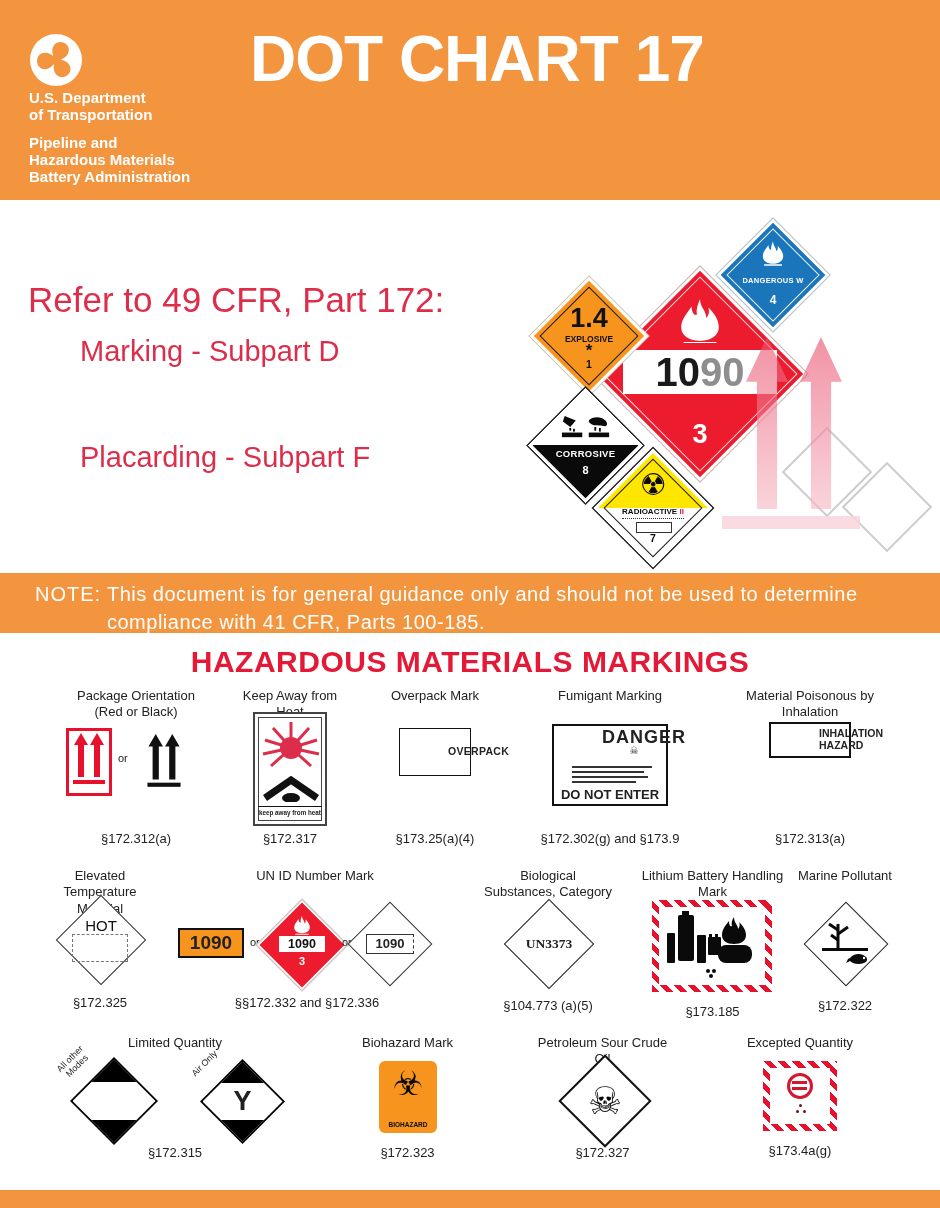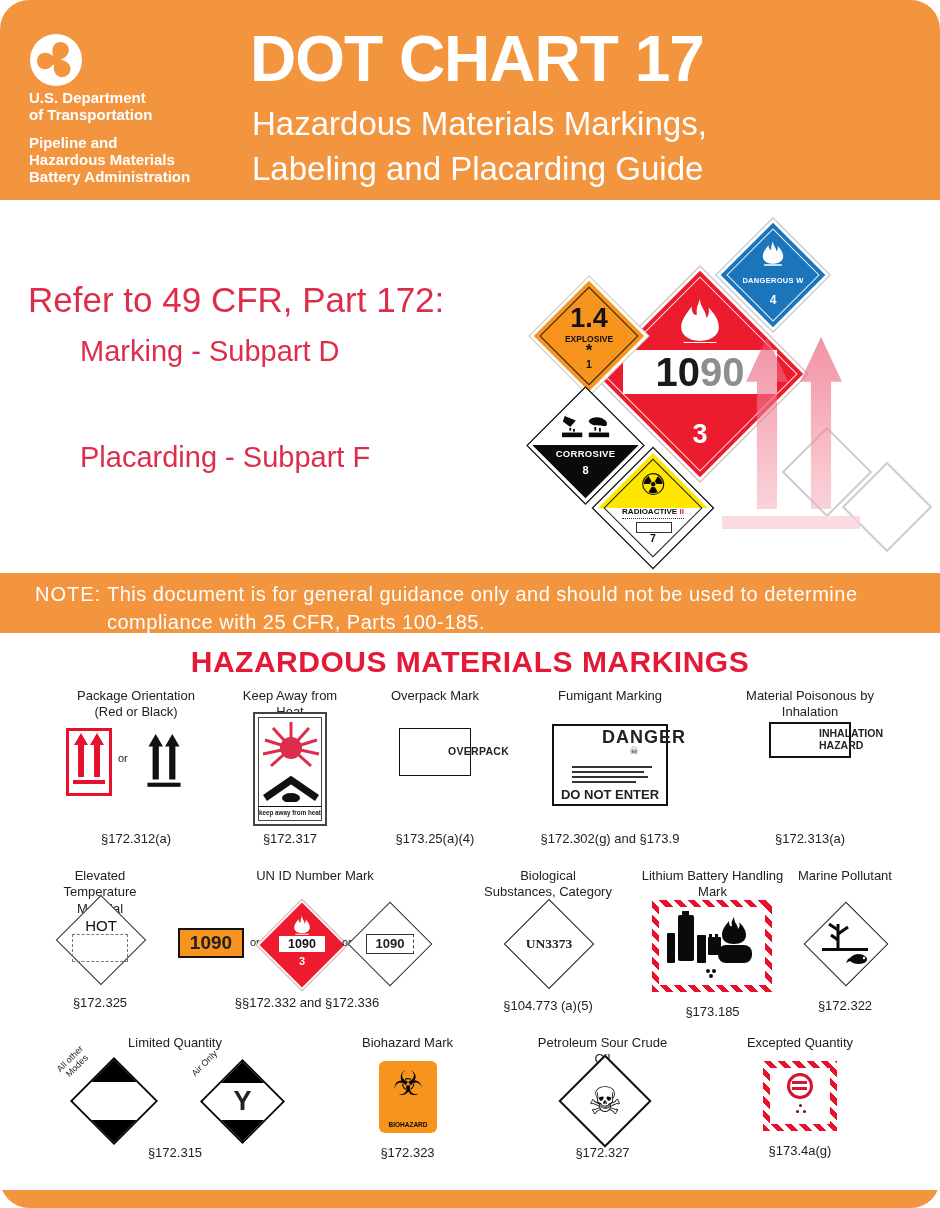--- a/index.html
+++ b/index.html
@@ -1,17 +1,17 @@
 <!DOCTYPE html>
 <html><head>
 <meta charset="utf-8">
 <style>
   html,body{margin:0;padding:0;background:#fff;}
   #page{position:relative;width:940px;height:1208px;background:#fff;overflow:hidden;
-        font-family:"Liberation Sans",sans-serif;border-radius:29px;}
+        font-family:"Liberation Sans",sans-serif;}
   .abs{position:absolute;}
   
   .hdr{position:absolute;left:0;top:0;width:940px;height:200px;background:#F3953F;color:#fff;}
   .logo{position:absolute;left:30px;top:34px;width:52px;height:52px;}
   .agency{position:absolute;left:29px;top:90px;font-size:15px;font-weight:bold;line-height:1.13;}
   .admin{position:absolute;left:29px;top:135px;font-size:15px;font-weight:bold;line-height:1.13;}
   .h-title{position:absolute;left:250px;top:22px;font-size:64px;font-weight:800;letter-spacing:-1px;}
   .h-sub{position:absolute;left:252px;top:102px;font-size:33px;font-weight:400;line-height:1.35;}
   
   .refer-h{position:absolute;left:28px;top:280px;font-size:35px;color:#DC2E4B;}
@@ -68,24 +68,20 @@
     <div class="agency">
       <div>U.S. Department</div>
         <div>of Transportation</div>
     </div>
     <div class="admin">
       <div>Pipeline and</div>
         <div>Hazardous Materials</div>
         <div>Battery Administration</div>
     </div>
     <div class="h-title">DOT CHART 17</div>
-    <div class="h-sub">
-      <div>Hazardous Materials Markings,</div>
-        <div>Labeling and Placarding Guide</div>
-    </div>
   </div>
 
   <div class="refer-h">Refer to 49 CFR, Part 172:</div>
   <div class="refer-i" style="top:335px;">Marking - Subpart D</div>
   <div class="refer-i" style="top:441px;">Placarding - Subpart F</div>
 
   <div class="cluster">
 
     <div class="rot ghost" style="left:325px;top:240px;width:60px;height:60px;"></div>
     <div class="rot ghost" style="left:385px;top:275px;width:60px;height:60px;"></div>
@@ -159,21 +155,21 @@
         <div style="position:absolute;left:8px;top:49px;width:62px;border-top:1.5px dotted #333;"></div>
         <div style="position:absolute;left:22px;top:53px;width:34px;height:9px;border:1px solid #333;background:#fff;"></div>
         <div style="position:absolute;left:0;top:63px;width:78px;font-size:10.5px;font-weight:700;color:#0a0a0a;">7</div>
       </div>
     </div>
   </div>
 
   <div class="note">
     <b>NOTE:</b>
     <div class="l1">This document is for general guidance only and should not be used to determine</div>
-    <div class="l2">compliance with 25 CFR, Parts 100-185.</div>
+    <div class="l2">compliance with 41 CFR, Parts 100-185.</div>
   </div>
 
   <div class="mk-title">HAZARDOUS MATERIALS MARKINGS</div>
 
   <div class="cell" style="left:60px;top:688px;width:152px;height:160px;">
     <div class="cname">
       <div>Package Orientation</div>
         <div>(Red or Black)</div>
     </div>
     <div class="abs" style="left:6px;top:40px;width:46px;height:68px;border:3px solid #E8112D;box-sizing:border-box;">

